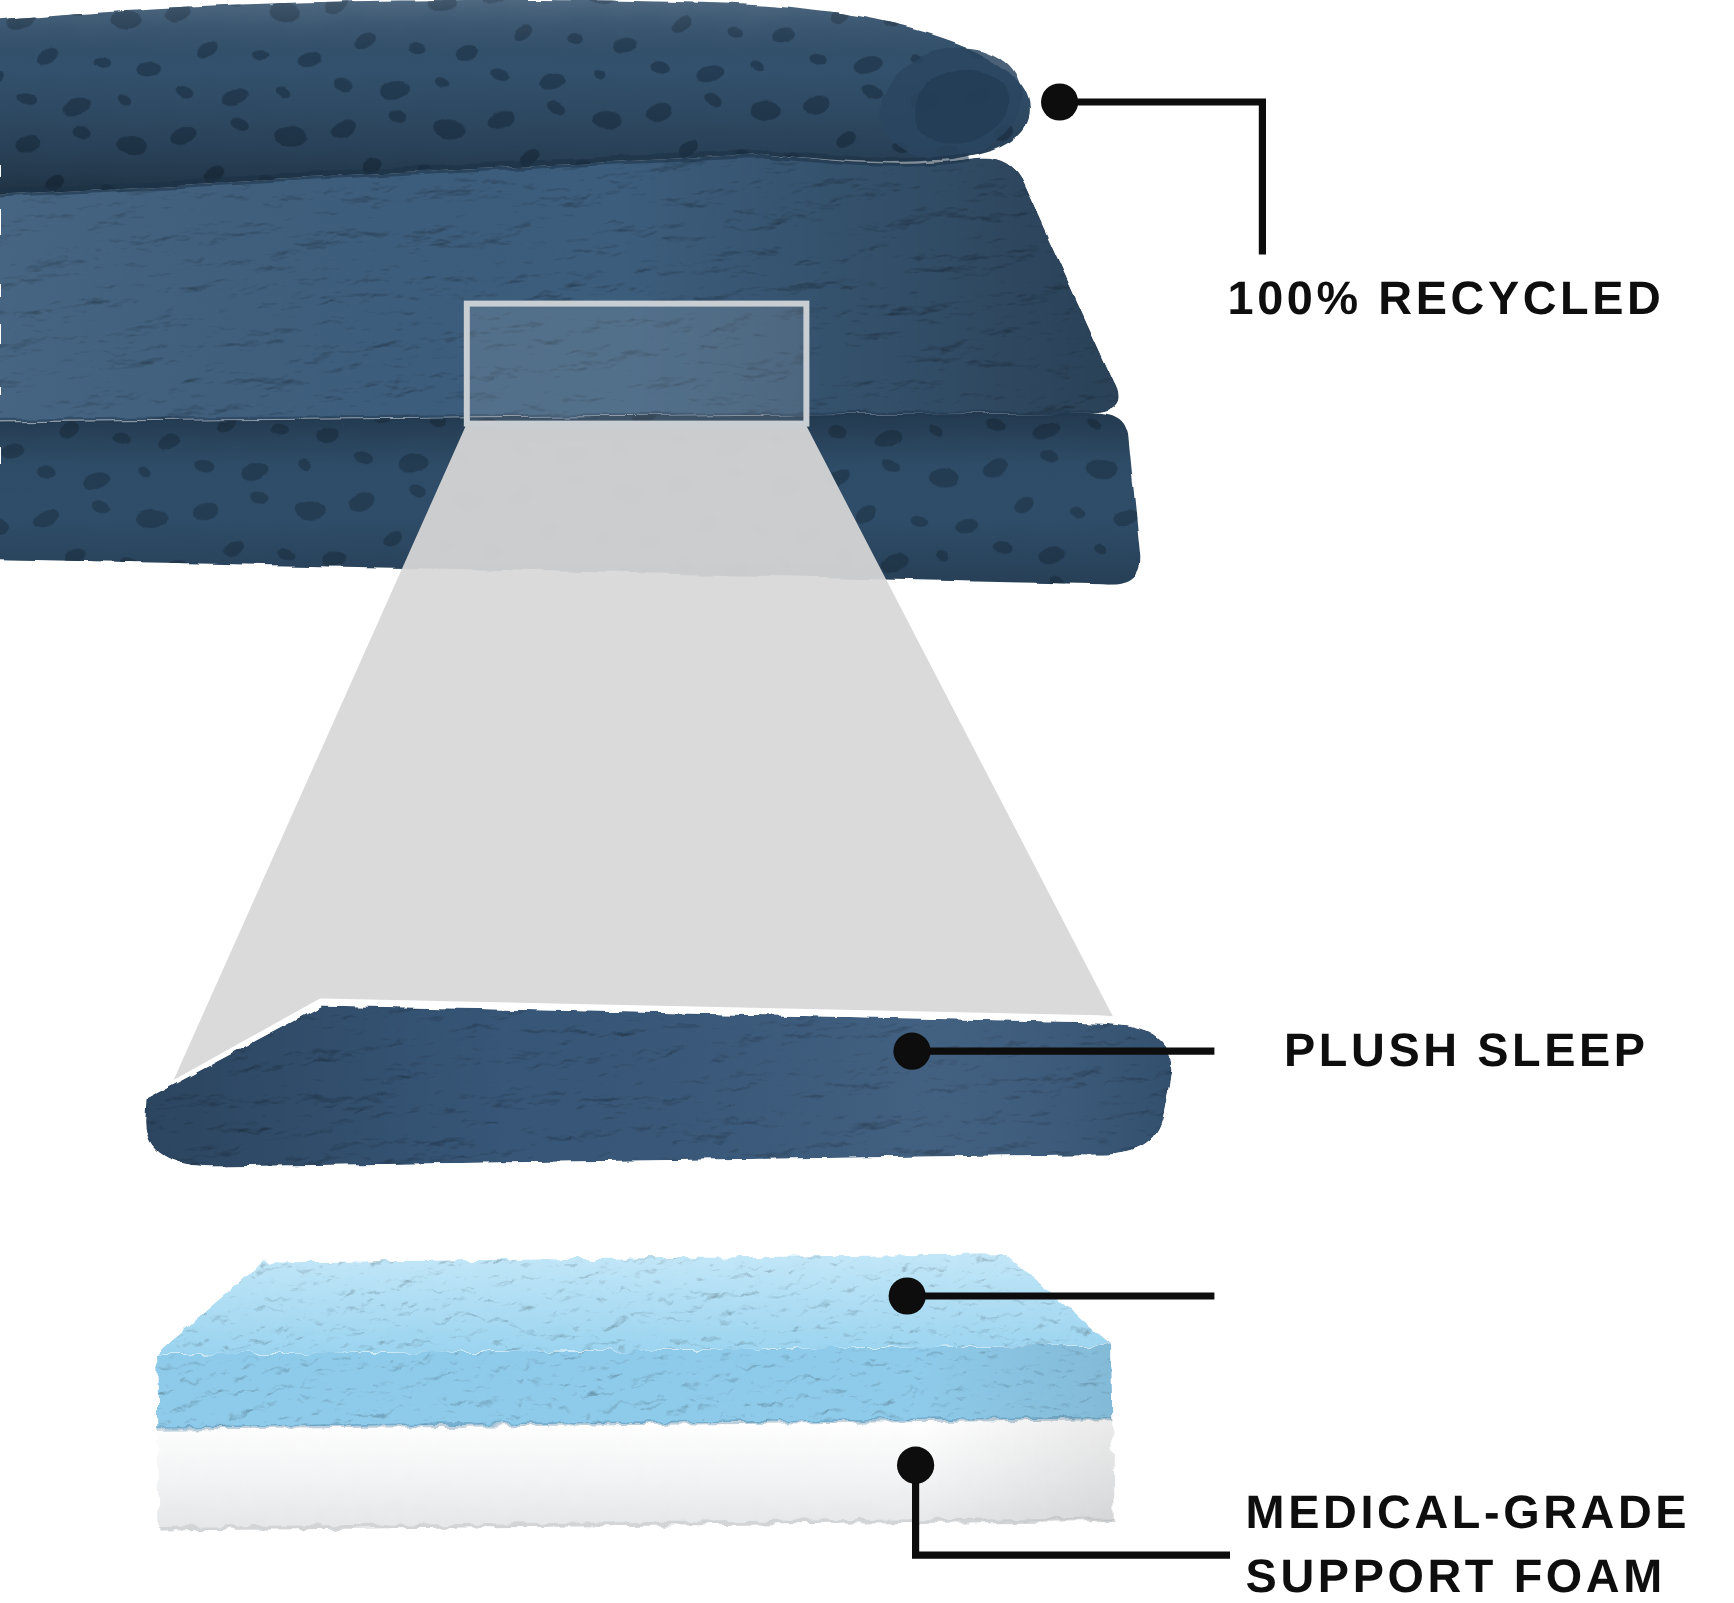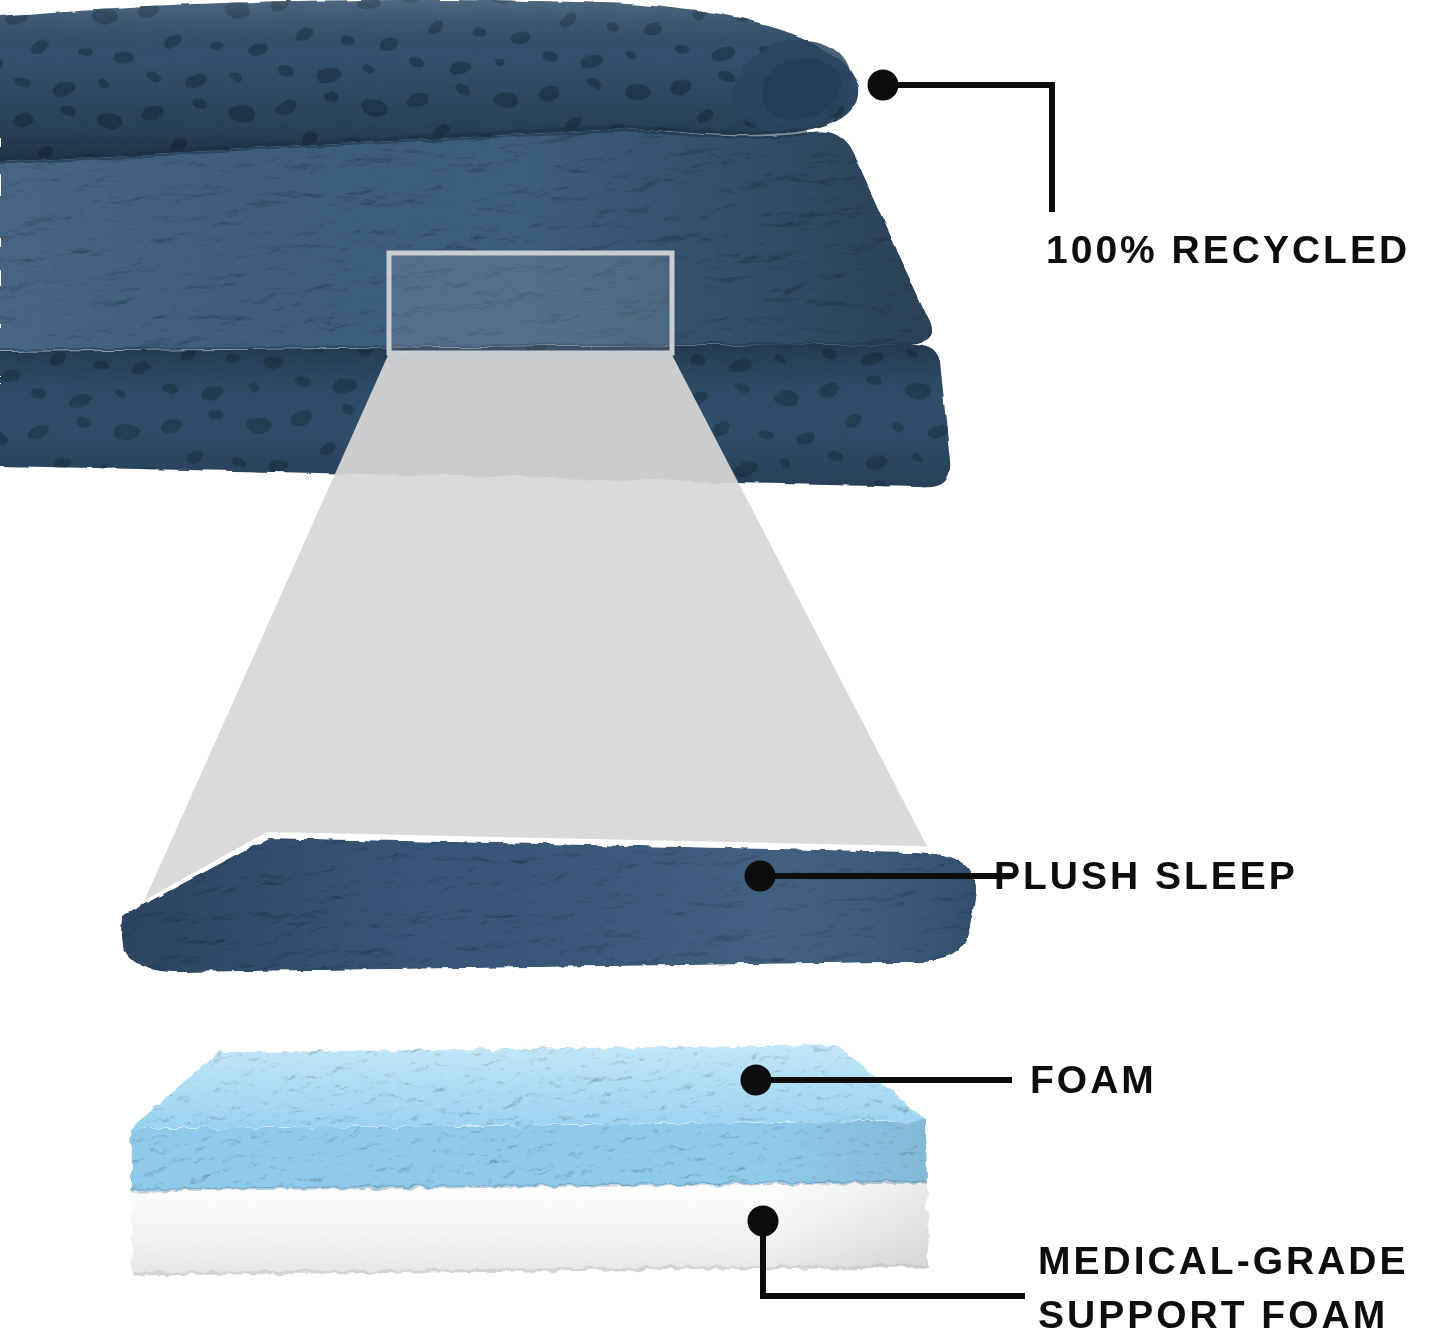--- a/index.html
+++ b/index.html
@@ -158,30 +158,29 @@
       <polyline points="763,1221 763,1296 1025,1296"></polyline>
     </g>
     <g fill="#0d0d0d">
       <circle cx="883" cy="85" r="15.5"></circle>
       <circle cx="760" cy="876" r="15.5"></circle>
       <circle cx="756" cy="1080" r="15.5"></circle>
       <circle cx="763" cy="1221" r="15.5"></circle>
     </g>
   </svg>
 
-  <div class="label" style="left:1046px;top:218px;">
+  <div class="label" style="left:1023px;top:218px;">
     <div>100% RECYCLED</div>
   </div>
 
-  <div class="label" style="left:994px;top:844px;">
+  <div class="label" style="left:1070px;top:844px;">
     <div>PLUSH SLEEP</div>
   </div>
 
   <div class="label" style="left:1030px;top:1048px;">
-    <div>FOAM</div>
   </div>
 
   <div class="label tight" style="left:1038px;top:1234px;">
     <div>MEDICAL-GRADE</div>
     <div>SUPPORT FOAM</div>
   </div>
 
 </div>
 
 </body></html>

